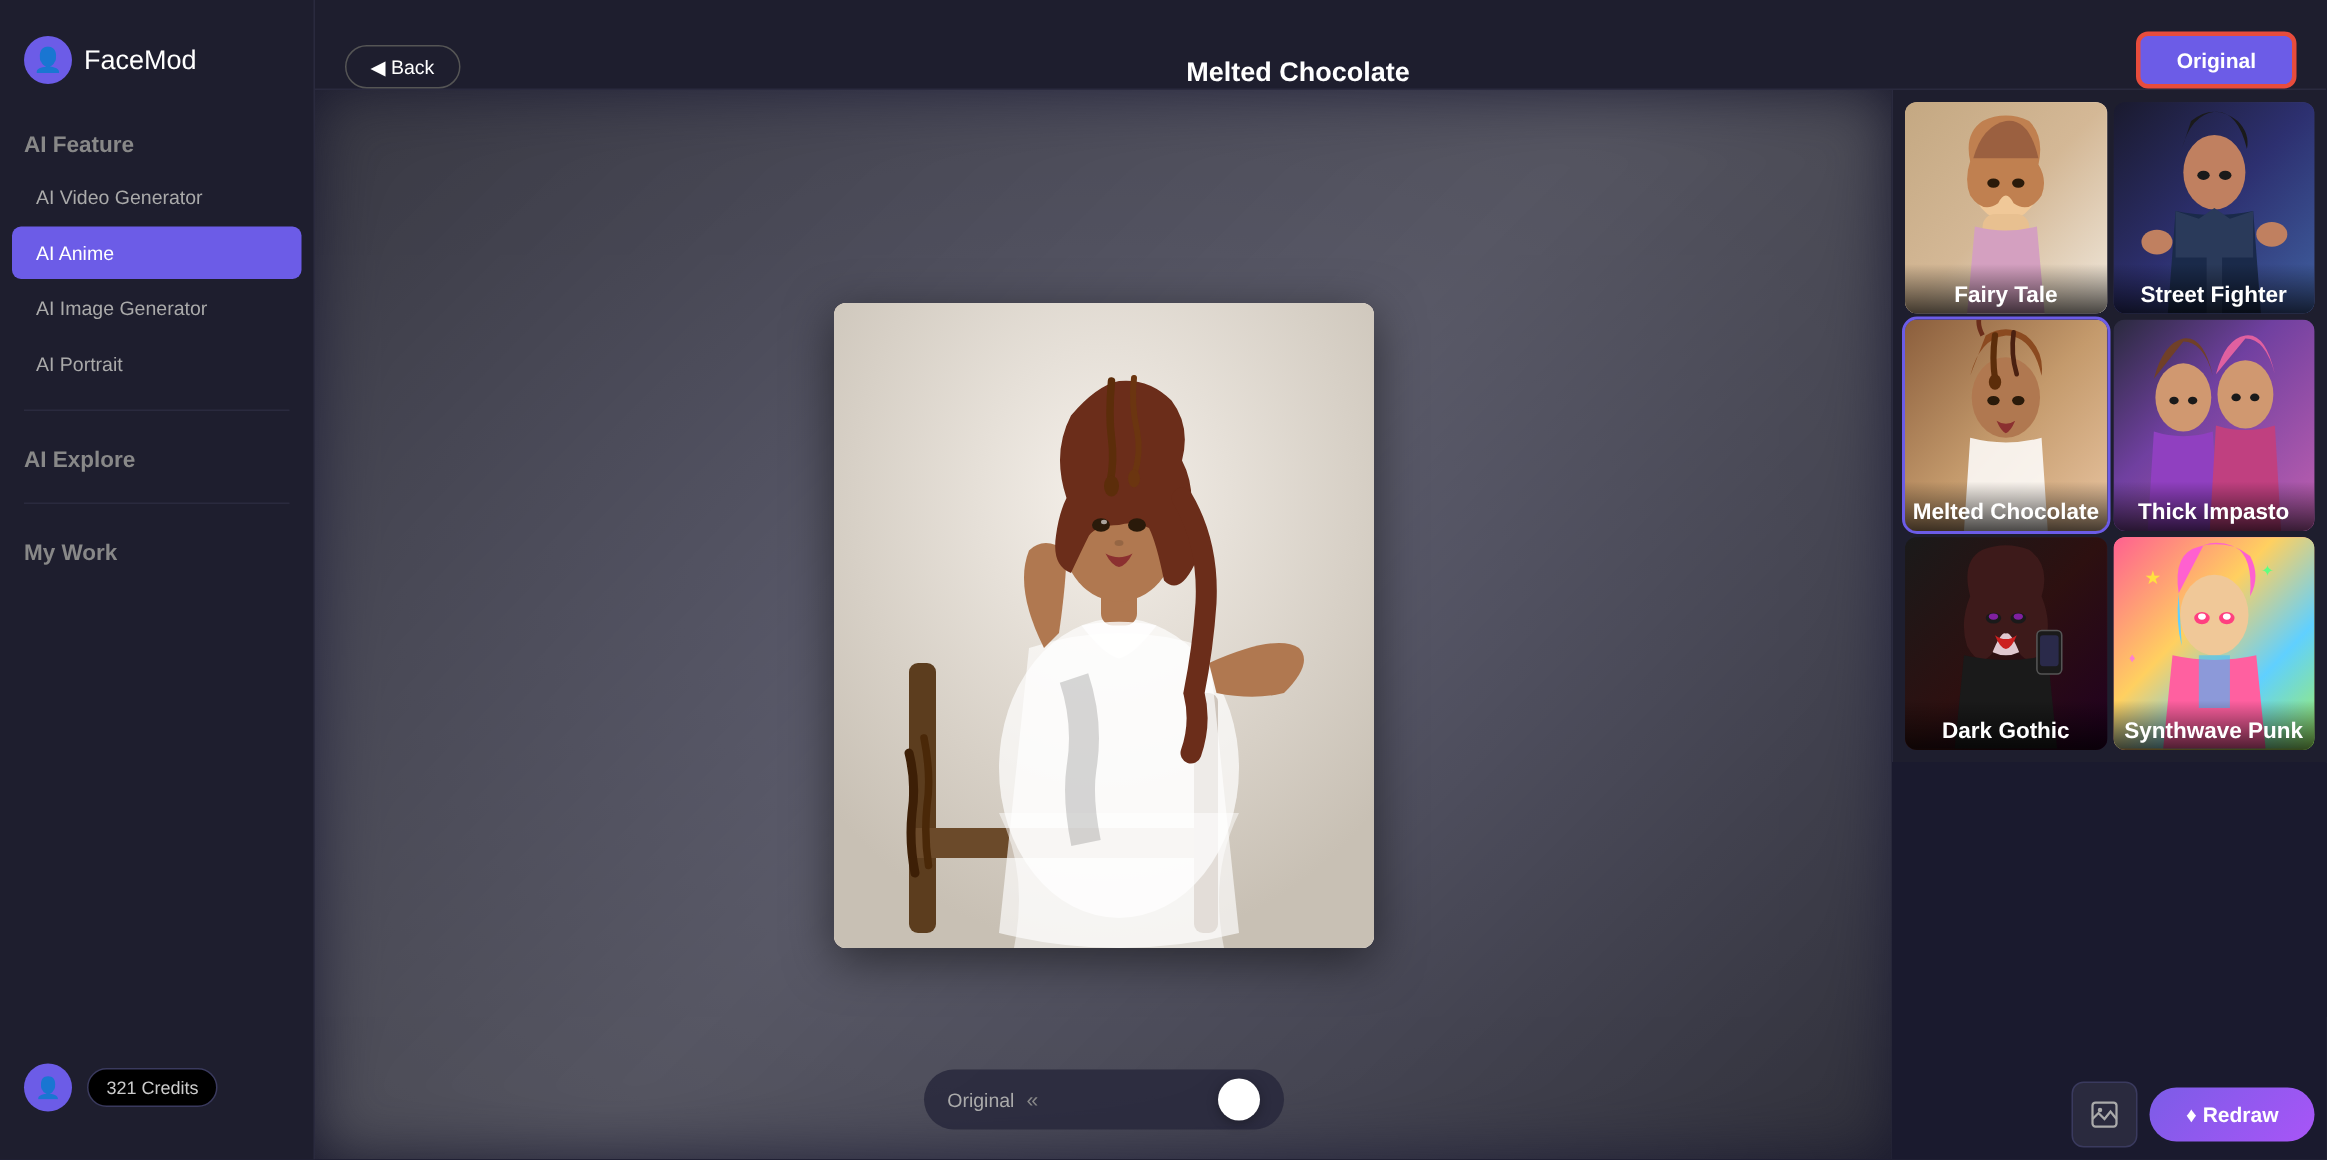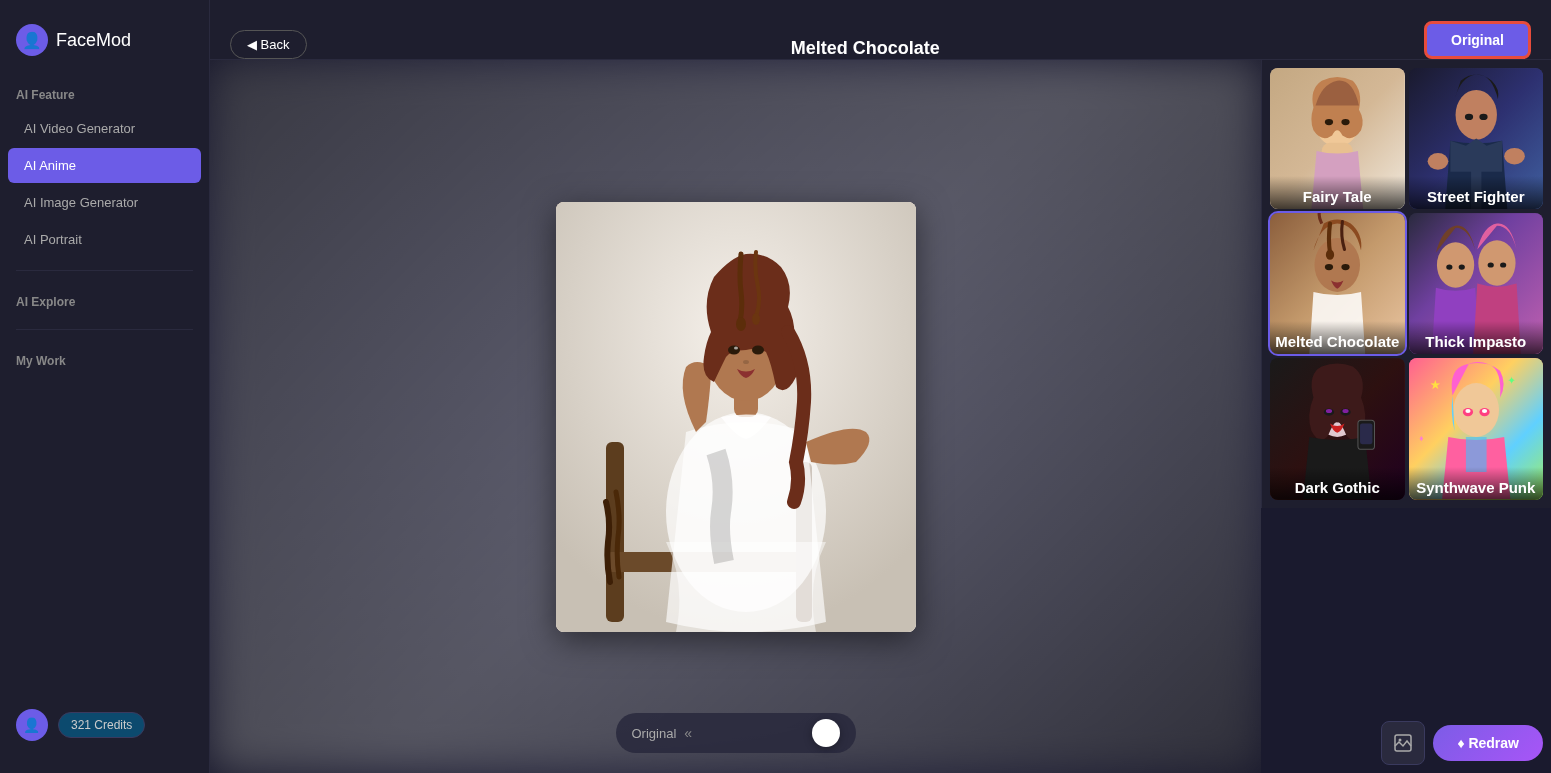--- a/index.html
+++ b/index.html
@@ -27,21 +27,21 @@
       border-radius: 50%;
       display: flex; align-items: center; justify-content: center;
       font-size: 16px;
     }
     .logo-text {
       font-size: 18px;
       font-weight: 400;
       color: #fff;
     }
     .sidebar-section-label {
-      font-size: 12px;
+      font-size: 15px;
       font-weight: 700;
       color: #888;
       padding: 12px 16px 8px 16px;
       text-transform: none;
     }
     .sidebar-item {
       padding: 10px 16px;
       font-size: 13px;
       color: #aaa;
       cursor: pointer;
@@ -65,21 +65,21 @@
       gap: 10px;
     }
     .avatar {
       width: 32px; height: 32px;
       background: #6c5ce7;
       border-radius: 50%;
       display: flex; align-items: center; justify-content: center;
       font-size: 14px;
     }
     .credits-badge {
-      background: #0c4a6e;
+      background: #000000;
       border: 1px solid #3a3a5e;
       border-radius: 20px;
       padding: 5px 12px;
       font-size: 12px;
       color: #ccc;
       cursor: pointer;
     }
 
     
     .main {

